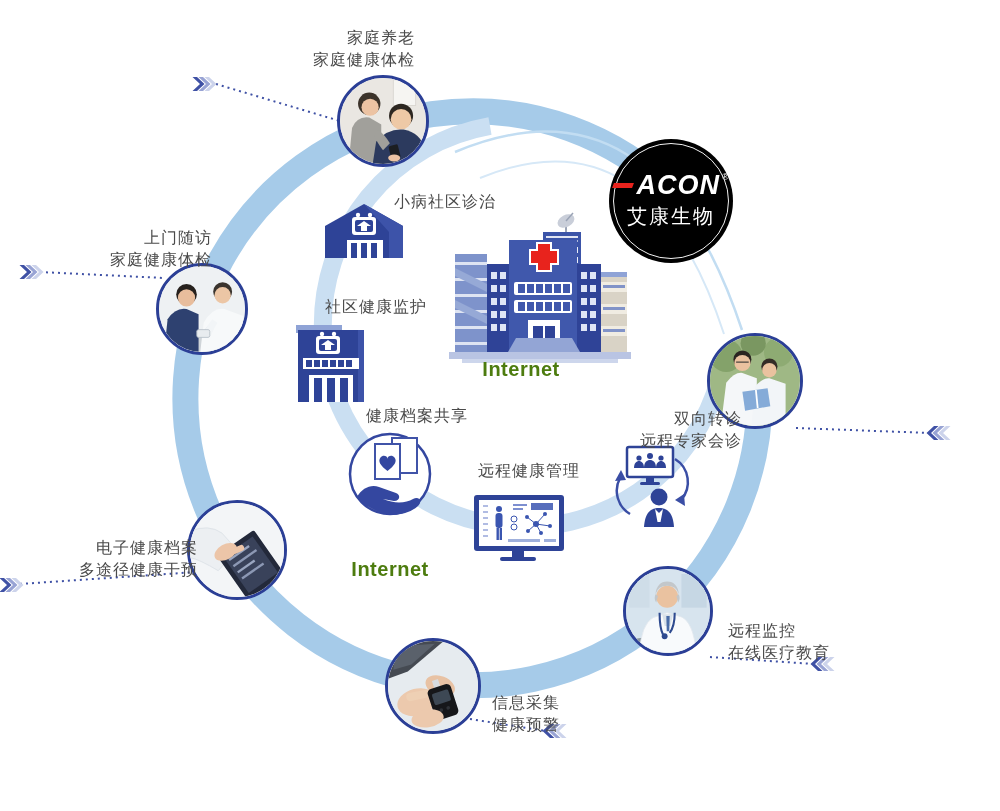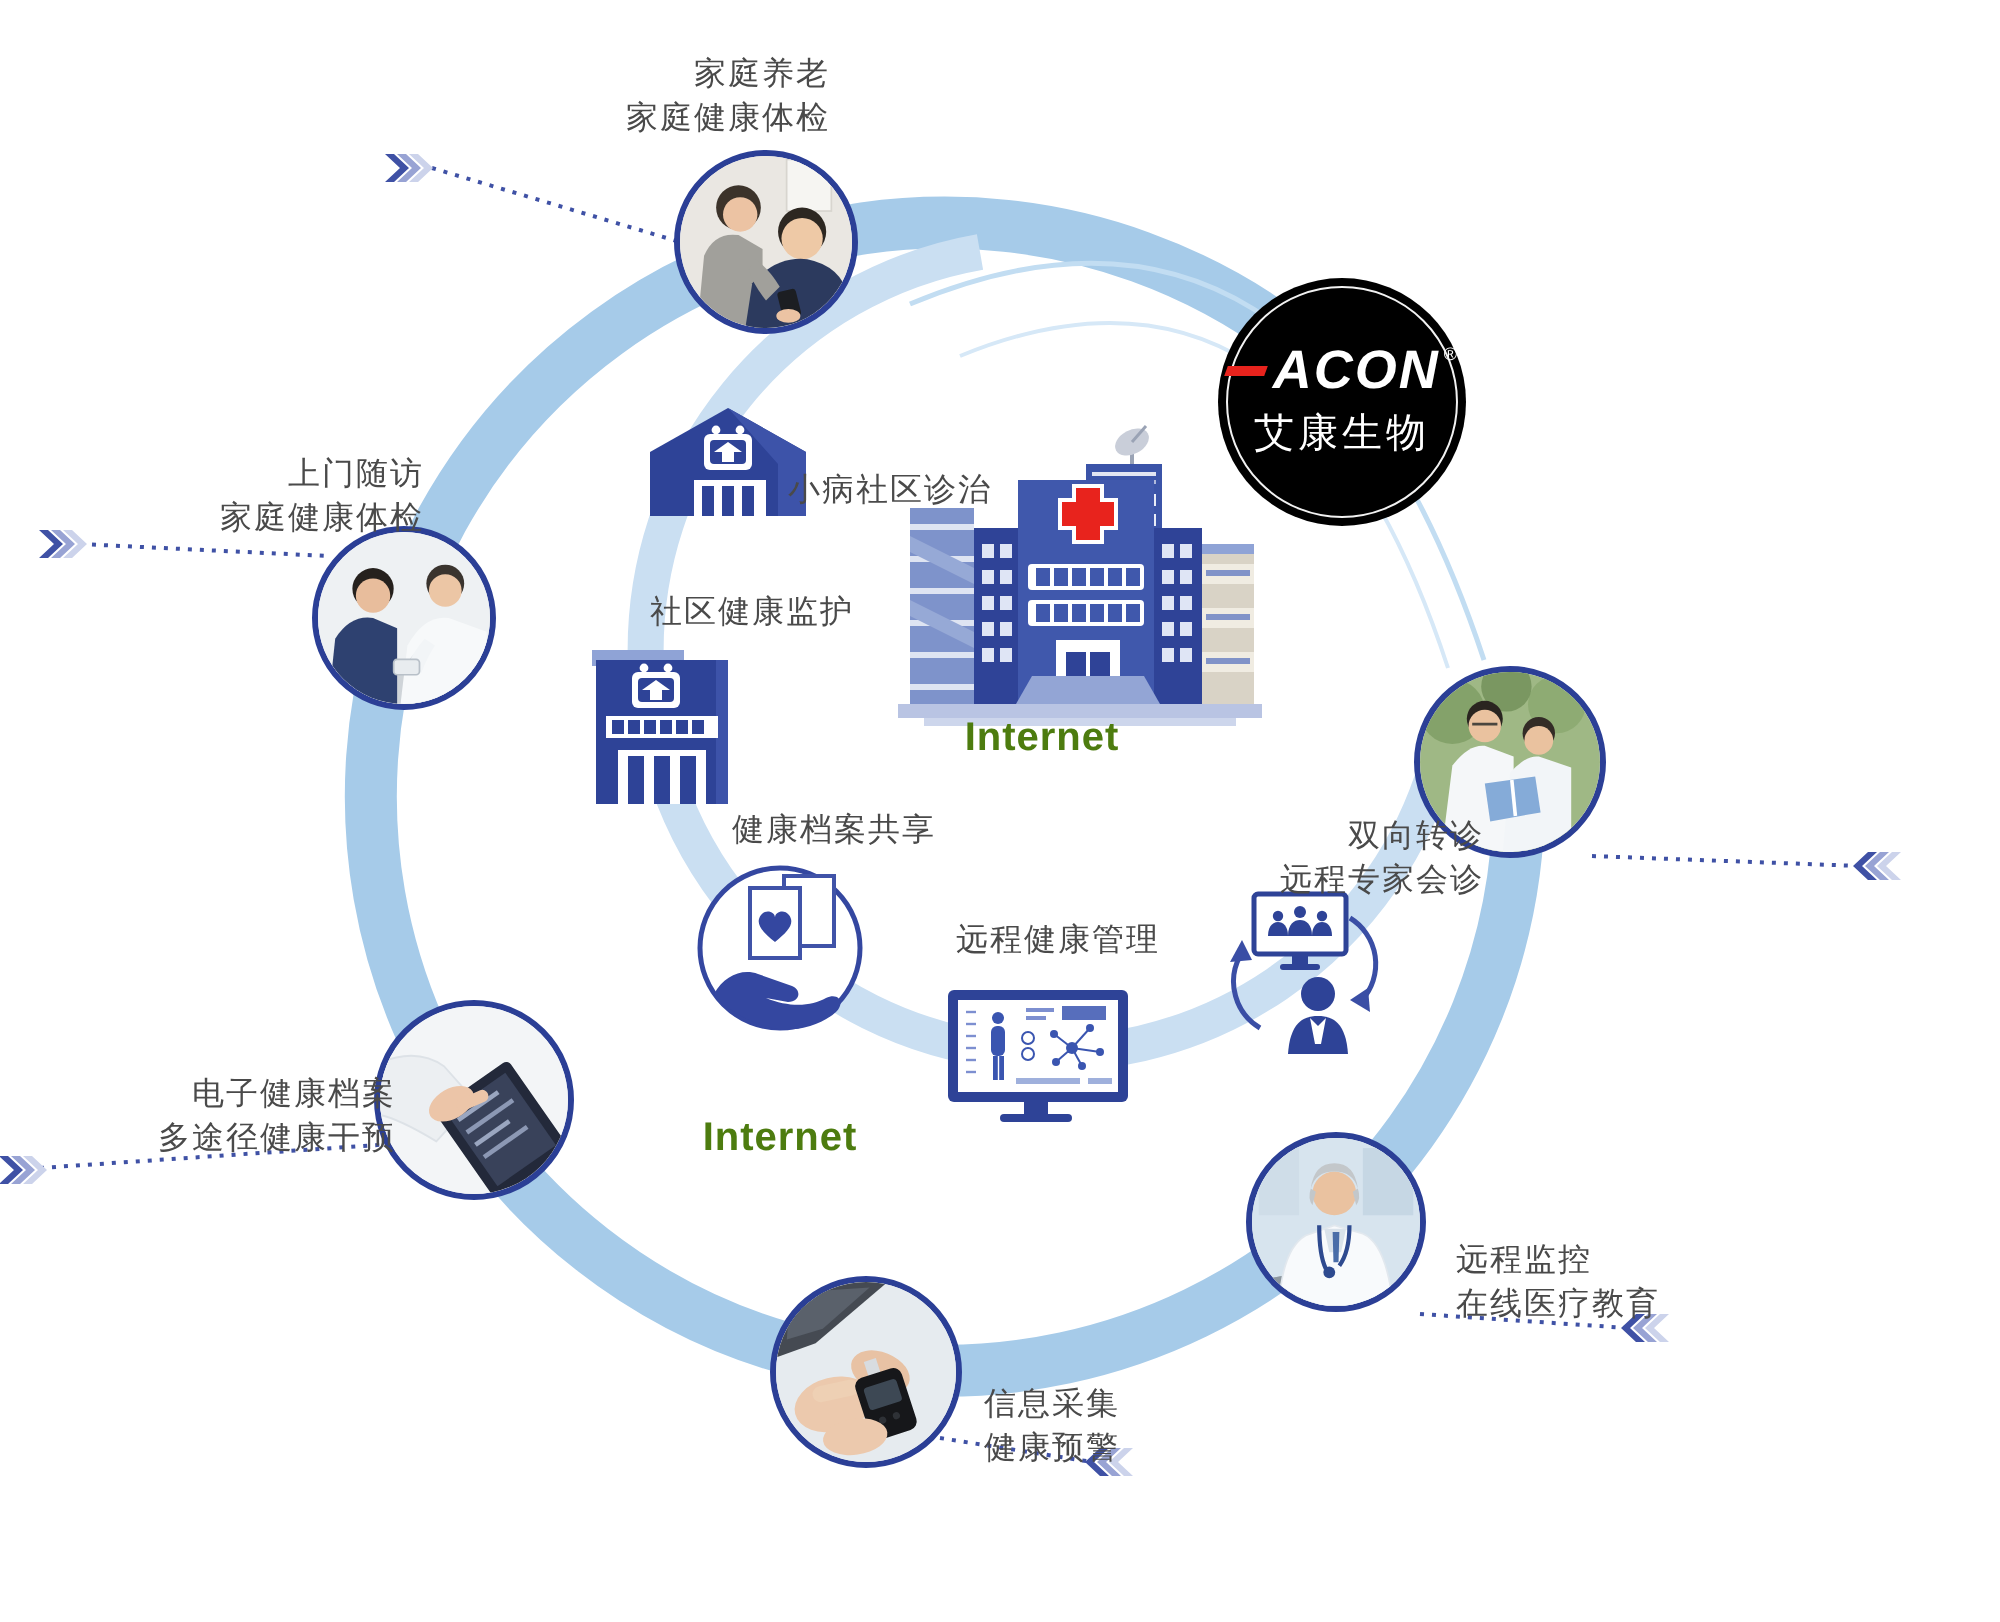--- a/index.html
+++ b/index.html
@@ -405,21 +405,21 @@
   <div class="lbl center" style="left:205px;top:27px;width:210px;">
     <div>家庭养老</div>
     <div>家庭健康体检</div>
   </div>
 
   <div class="lbl center" style="left:30px;top:227px;width:182px;">
     <div>上门随访</div>
     <div>家庭健康体检</div>
   </div>
 
-  <div class="lbl" style="left:394px;top:191px;margin-top:44px;">小病社区诊治</div>
+  <div class="lbl" style="left:394px;top:191px;">小病社区诊治</div>
 
   <div class="lbl" style="left:325px;top:296px;">社区健康监护</div>
 
   <div class="internet" style="left:421px;top:358px;width:200px;text-align:center;">Internet</div>
 
 
   <div class="lbl center" style="left:582px;top:408px;width:160px;">
     <div>双向转诊</div>
     <div>远程专家会诊</div>
   </div>

